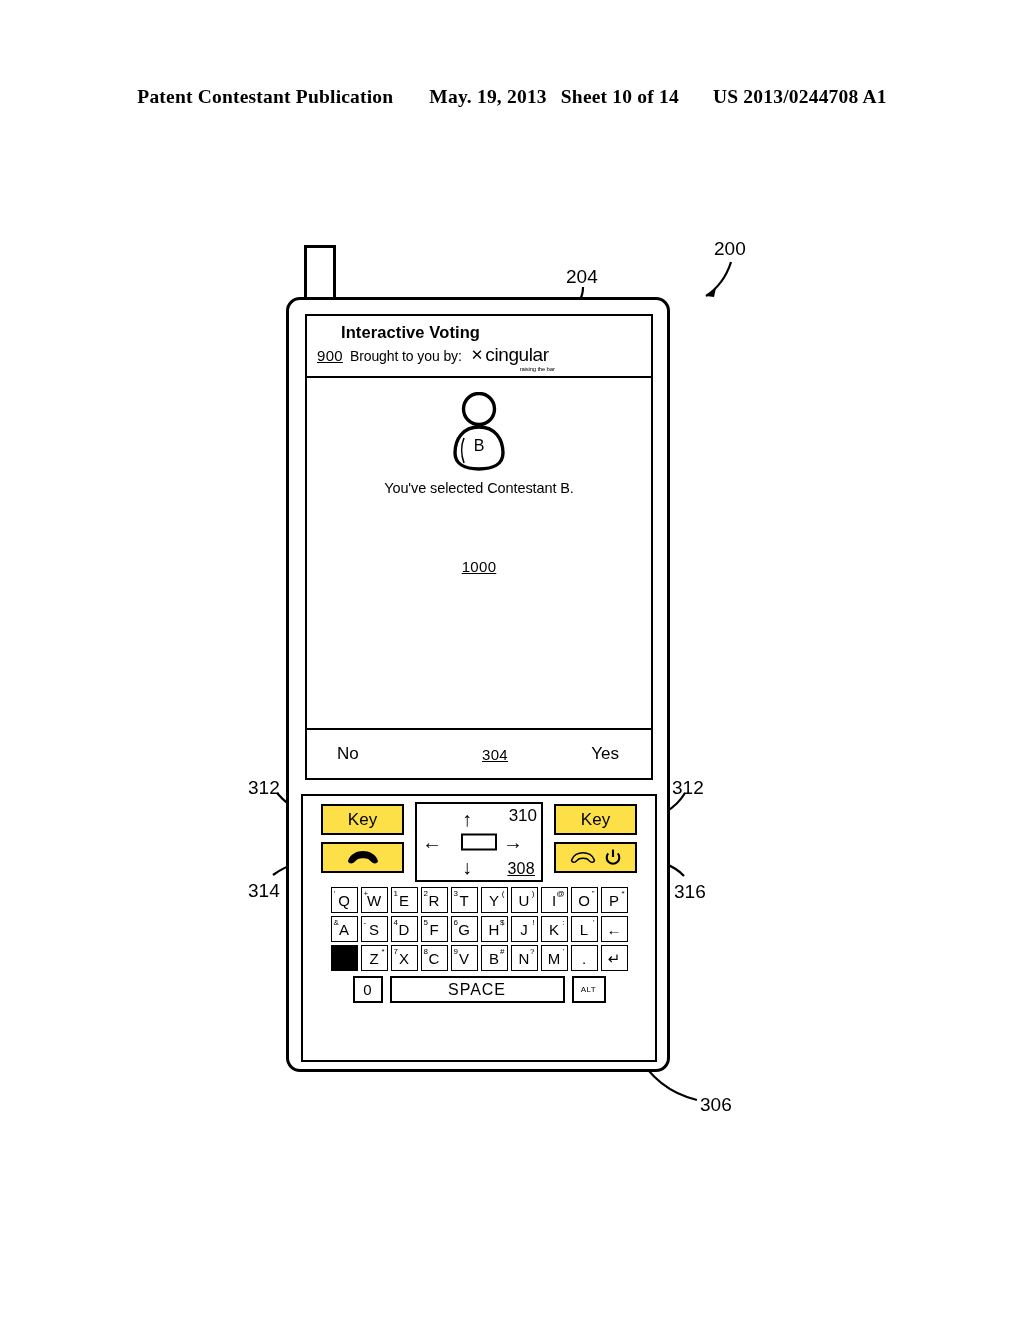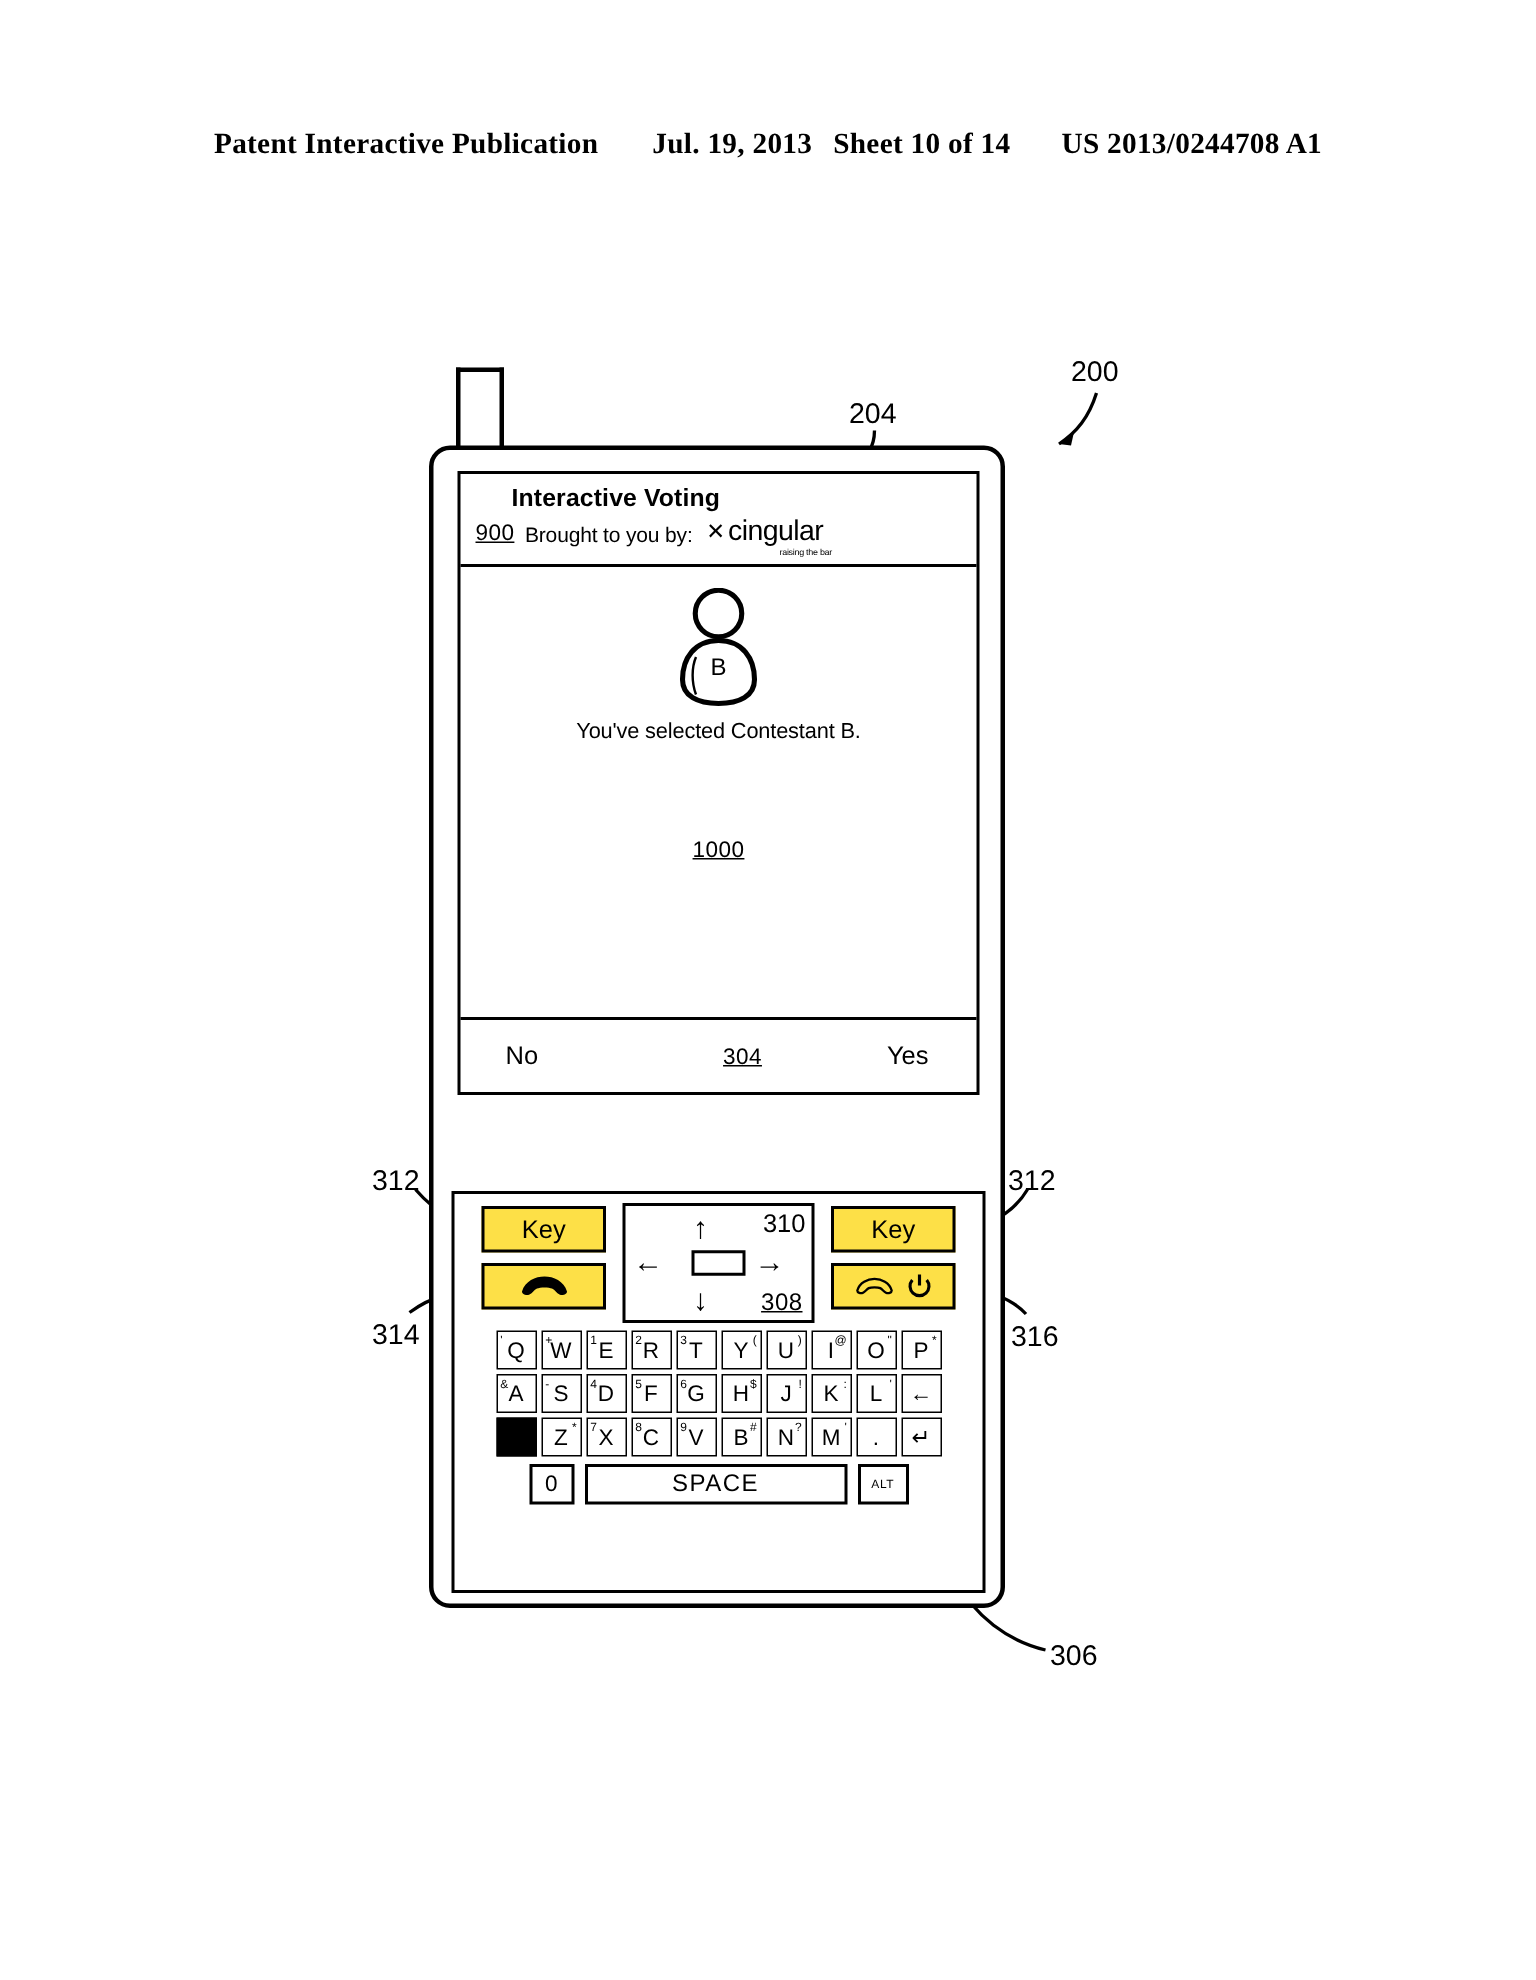--- a/index.html
+++ b/index.html
@@ -27,21 +27,21 @@
     position:absolute;left:18px;top:0;width:26px;height:55px;
     border:3px solid #000;border-bottom:none;background:#fff;
   }
   .device-body{
     position:absolute;left:0;top:52px;width:384px;height:775px;
     border:3.5px solid #000;border-radius:14px;background:#fff;box-sizing:border-box;
   }
 
   
   .screen{
-    position:absolute;left:16px;top:14px;width:348px;height:416px;
+    position:absolute;left:16px;top:14px;width:348px;height:466px;
     border:2.5px solid #000;box-sizing:border-box;background:#fff;
     display:flex;flex-direction:column;
   }
   .screen-header{
     border-bottom:2.5px solid #000;padding:7px 0 5px 0;position:relative;height:62px;
     box-sizing:border-box;
   }
   .app-title{
     font-size:16.5px;font-weight:bold;margin-left:34px;letter-spacing:.1px;line-height:19px;
   }
@@ -160,23 +160,23 @@
     font-size:30px;font-weight:bold;letter-spacing:.5px;
   }
   svg.leaders{position:absolute;left:0;top:0;width:1024px;height:1320px;pointer-events:none;}
 </style>
 </head>
 <body>
 
 <div class="sheet">
 
   <div class="pub-header">
-    <span class="seg">Patent Interactive Publication</span>
+    <span class="seg">Patent Contestant Publication</span>
     <span class="gap-a"></span>
-    <span class="seg">Jul. 19, 2013</span>
+    <span class="seg">May. 19, 2013</span>
     <span class="gap-b"></span>
     <span class="seg">Sheet 10 of 14</span>
     <span class="gap-c"></span>
     <span class="seg">US 2013/0244708 A1</span>
   </div>
 
   <svg class="leaders" viewBox="0 0 1024 1320">
 
     <path d="M731,262 C726,278 718,288 706,296" fill="none" stroke="#000" stroke-width="2.2"></path>
     <path d="M706,296 L716,288 L714,297 Z" fill="#000"></path>

